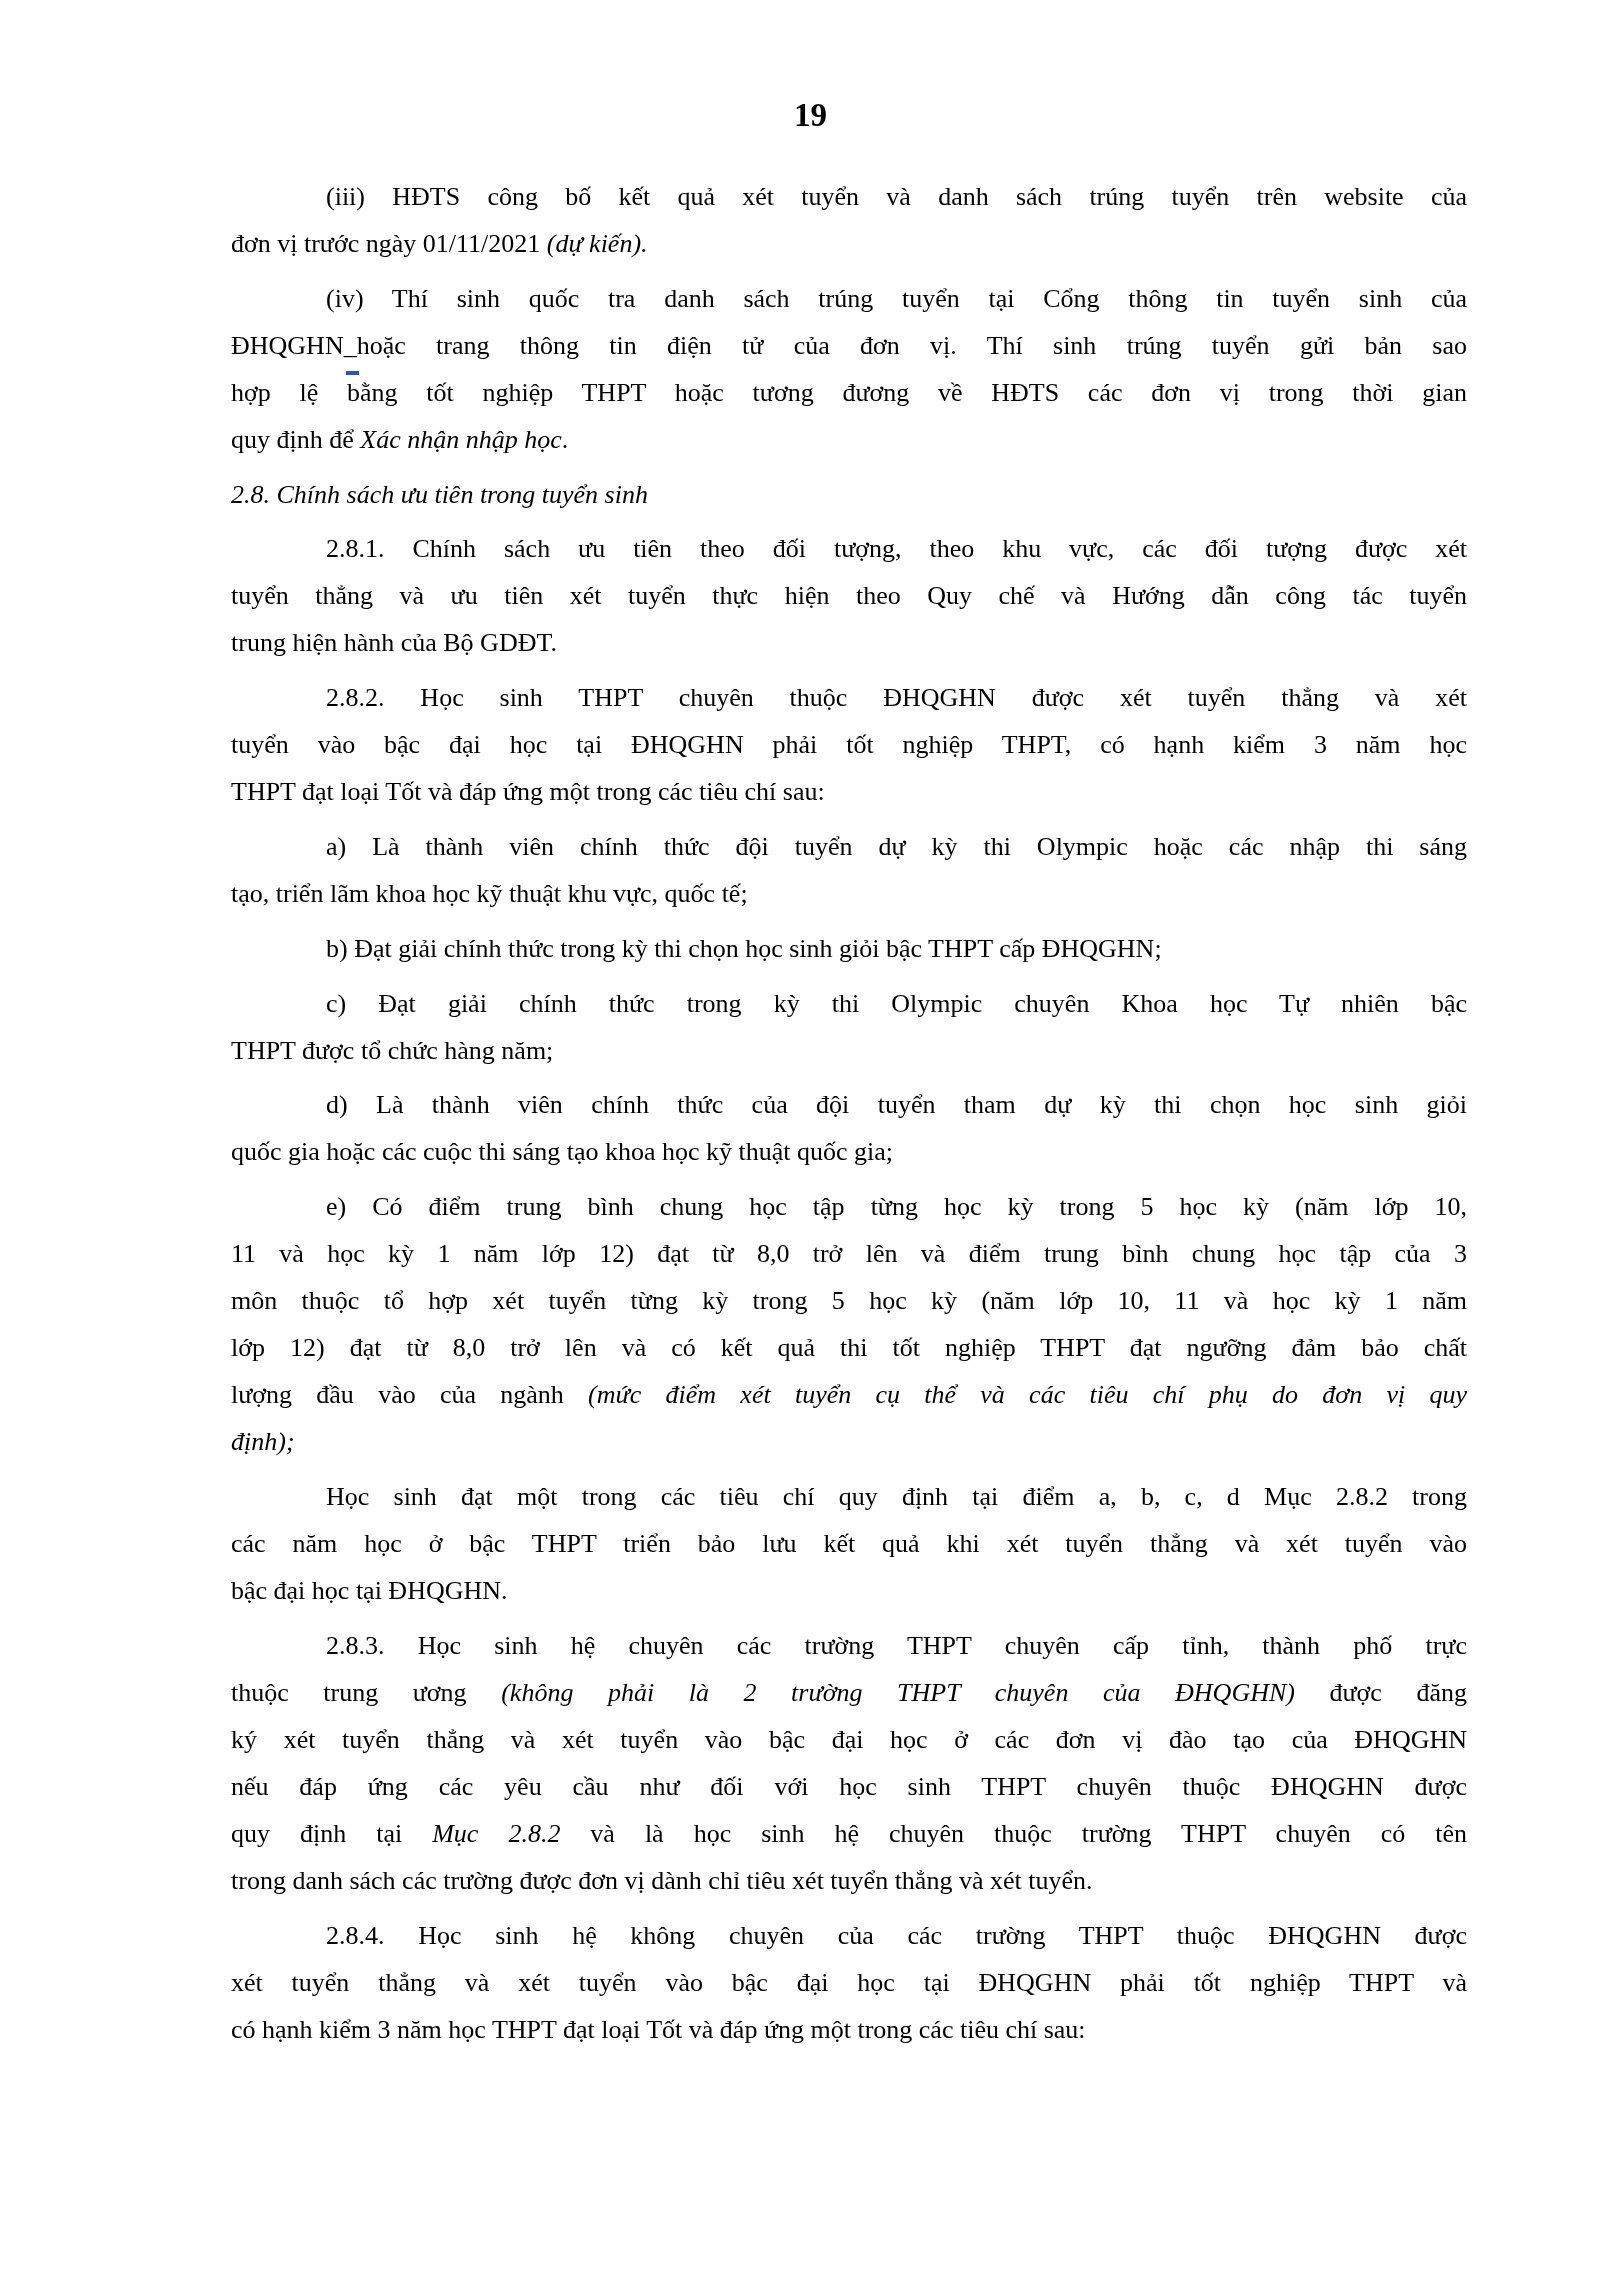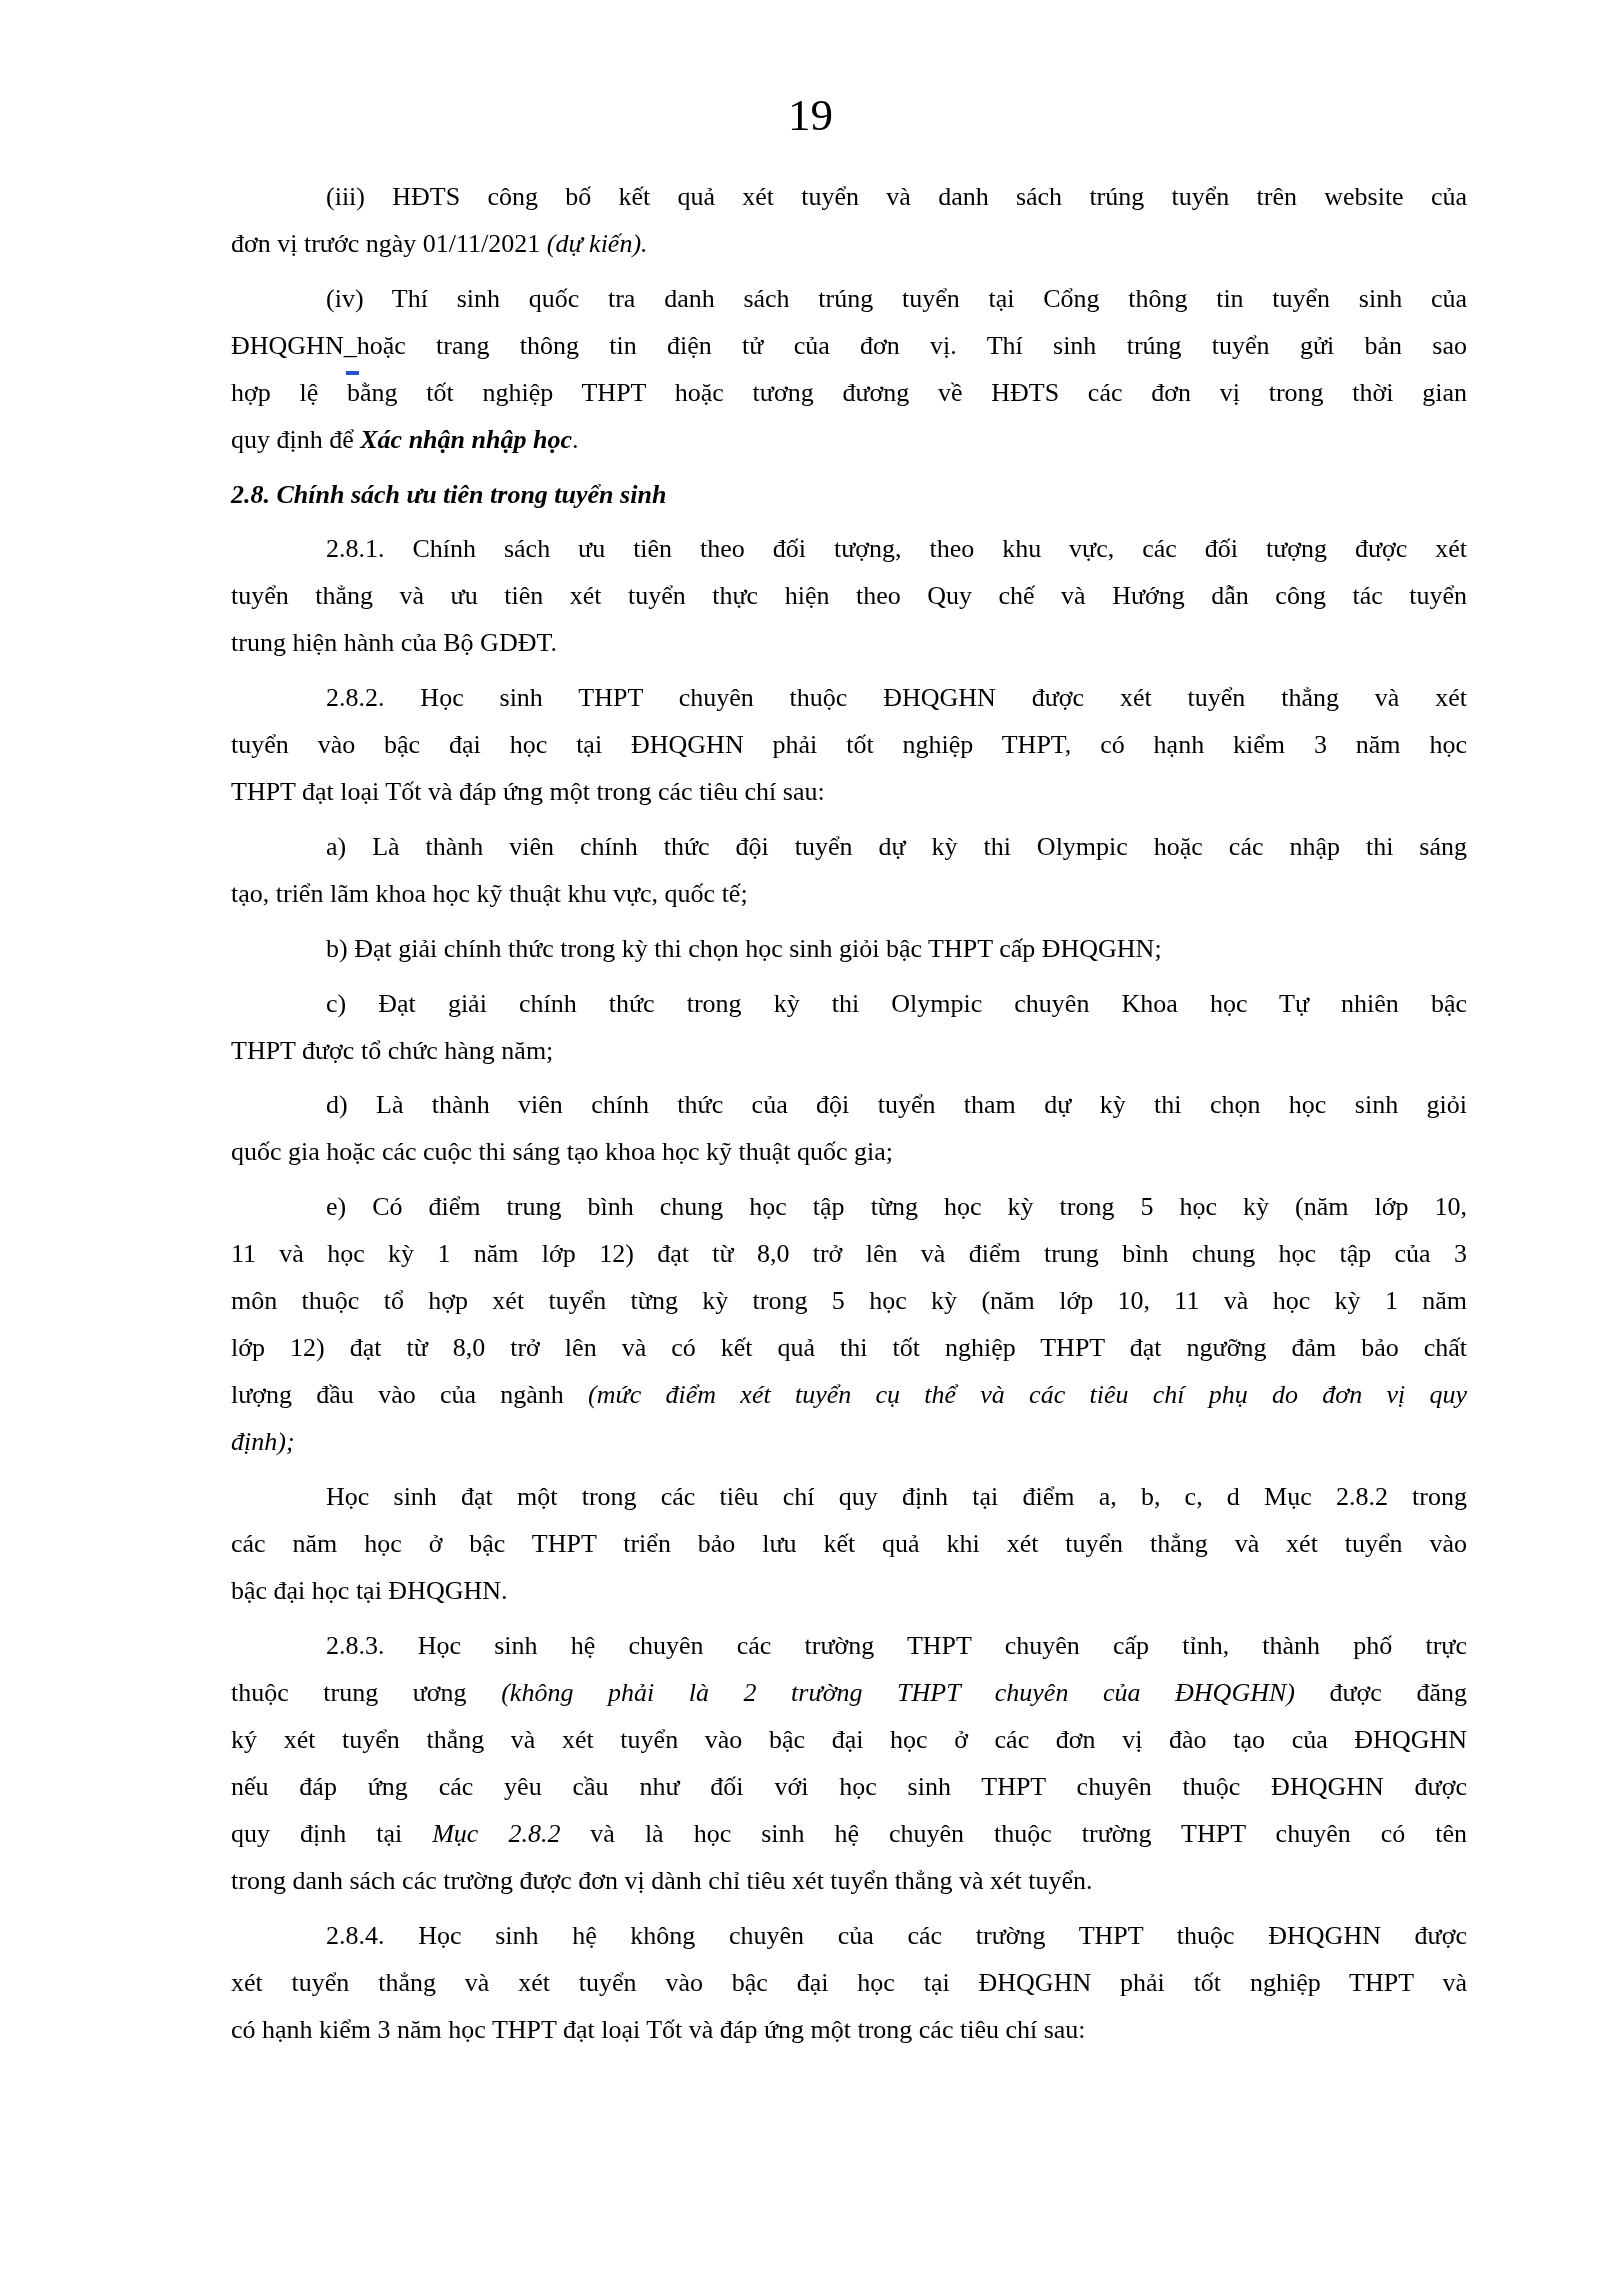--- a/index.html
+++ b/index.html
@@ -12,40 +12,41 @@
     color: var(--ink, #000000);
     font-family: "Liberation Serif", "DejaVu Serif", serif;
     overflow: hidden;
   }
   .page-number {
     position: absolute;
     top: 99px;
     left: 0;
     width: 100%;
     text-align: center;
-    font-size: 45px;
+    font-size: 33px;
     line-height: 33px;
+    font-weight: bold;
   }
   .doc-body {
     position: absolute;
     top: 173px;
     left: 231px;
     width: 1236px;
     font-size: 26px;
   }
   .para { margin: 0 0 7.8px 0; }
   .line {
     line-height: 47px;
     text-align: justify;
     text-align-last: justify;
   }
   .line.last { text-align-last: left; }
   .line.first { text-indent: 95px; }
   .r-i  { font-style: italic; }
-  .r-bi { font-style: italic; font-weight: bold; }
+  .r-bi { font-style: italic; font-weight: normal; }
   .r-us {
     position: relative;
     display: inline-block;
     text-indent: 0;
   }
   .r-us::after {
     content: "";
     position: absolute;
     left: 2px;
     bottom: -5.9px;

